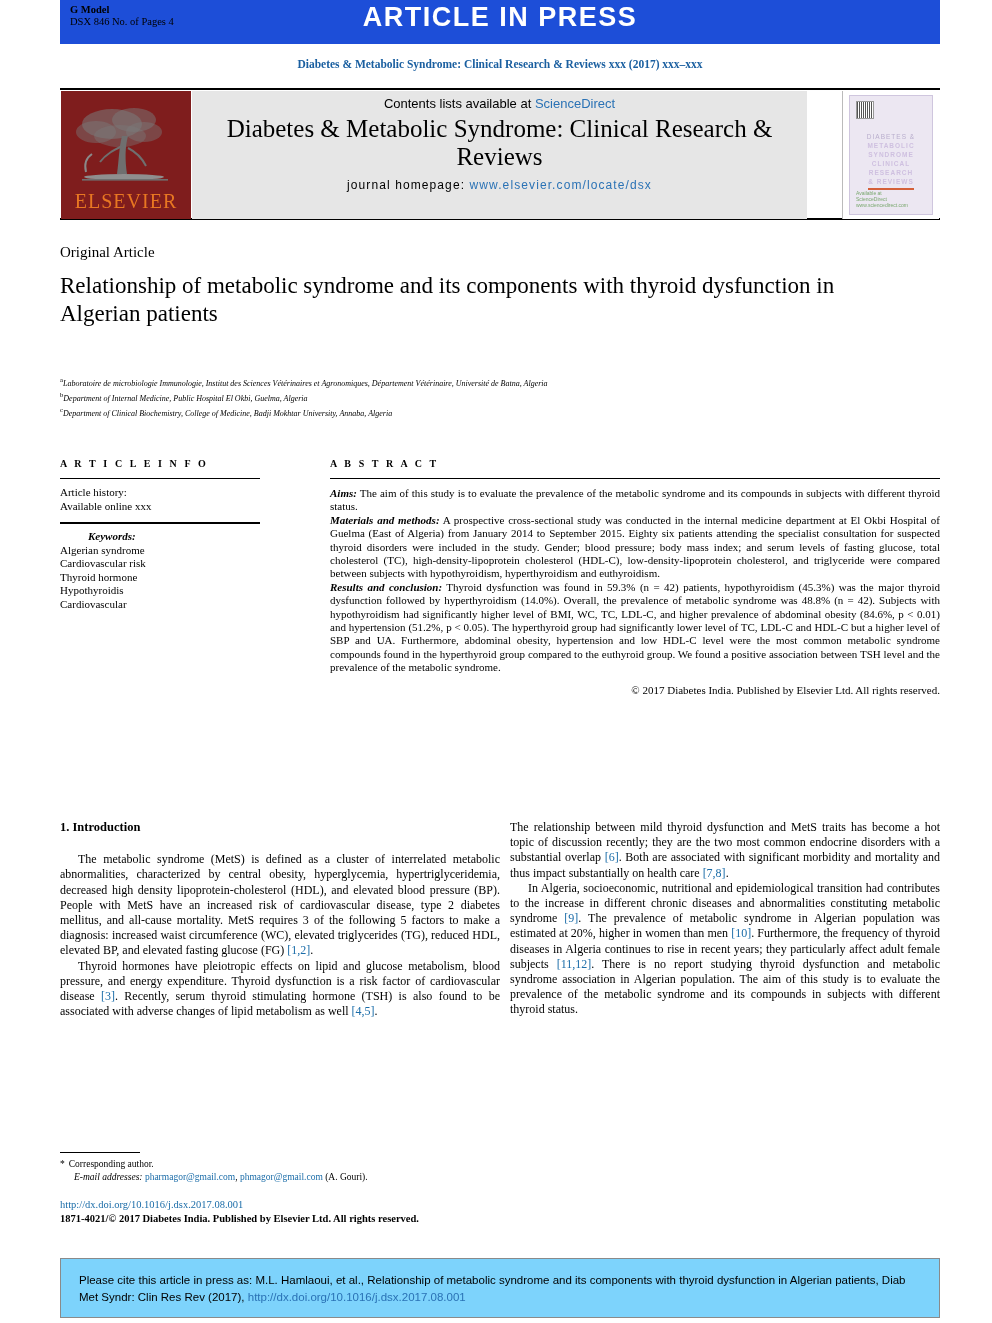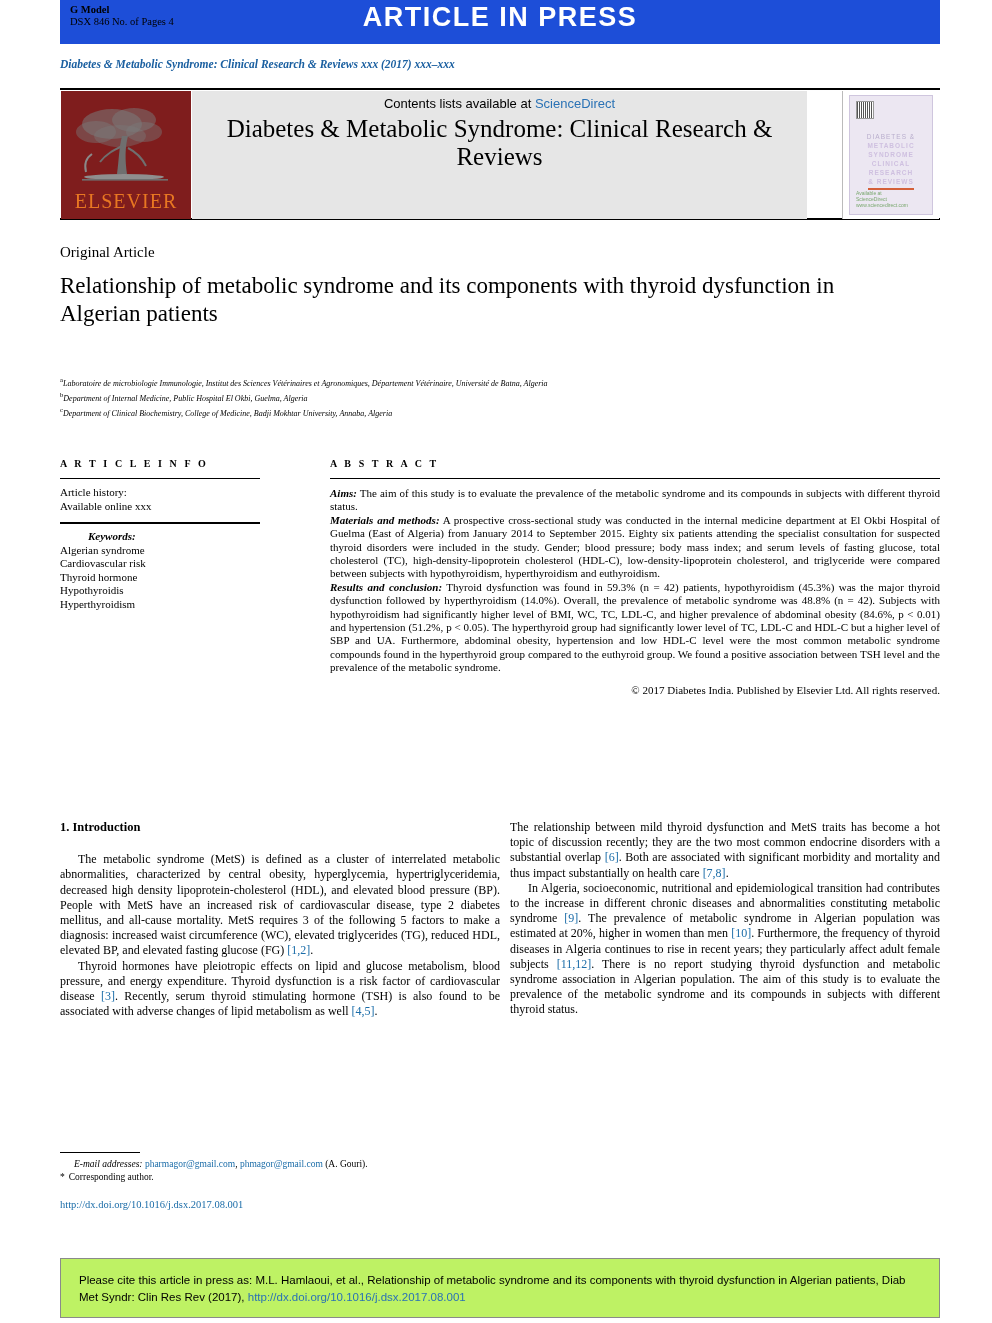--- a/index.html
+++ b/index.html
@@ -30,26 +30,25 @@
     font-family:"Liberation Sans", sans-serif;
     font-weight:bold;
     font-size:27px;
     letter-spacing:1.5px;
     color:#ffffff;
   }
 
   
   .journal-line{
     position:absolute;left:60px;top:58px;width:880px;
-    text-align:left;
+    text-align:center;
     color:#1a5fa0;
     font-size:11.5px;
     font-weight:bold;
     font-family:"Liberation Serif", serif;
-    font-style:italic;
   }
 
   
   .masthead{
     position:absolute;left:60px;top:88px;width:880px;height:132px;
     border-top:2px solid #000;border-bottom:2px solid #000;
     box-sizing:border-box;
   }
   .mast-logo{
     position:absolute;left:1px;top:1px;width:130px;height:128px;
@@ -191,21 +190,21 @@
   .doi-block{
     position:absolute;left:60px;top:1198px;width:500px;
     font-size:10.5px;line-height:14px;
   }
   .doi-link{color:#1a6ca8;}
   .issn{font-weight:bold;}
 
   
   .citebox{
     position:absolute;left:60px;top:1258px;width:880px;height:60px;
-    background:#bef264;border:1px solid #8a8a8a;box-sizing:border-box;
+    background:#7dd3fc;border:1px solid #8a8a8a;box-sizing:border-box;
     padding:13px 18px;
     font-size:11.5px;line-height:17px;
     font-family:"Liberation Sans", sans-serif;
   }
   .citebox .doi-link{color:#2a72b5;}
 </style>
 </head>
 <body>
 
 <div class="page">
@@ -239,20 +238,23 @@
         <rect x="10" y="77" width="86" height="1.6" fill="#6f6f6f"></rect>
       </svg>
       <div class="elsevier-word">ELSEVIER</div>
     </div>
 
     <div class="mast-center">
       <div class="contents-line">
         <span>Contents lists available at </span><span class="sd">ScienceDirect</span>
       </div>
       <div class="journal-title">Diabetes &amp; Metabolic Syndrome: Clinical Research &amp; Reviews</div>
+      <div class="homepage">
+        <span>journal homepage: </span><span class="url">www.elsevier.com/locate/dsx</span>
+      </div>
     </div>
 
     <div class="mast-cover">
       <div class="cover-inner">
         <div class="cover-barcode"></div>
         <div class="cover-words">
           <span>DIABETES &amp;</span><br>
           <b>METABOLIC</b><br>
           <b>SYNDROME</b><br>
           <b>CLINICAL</b><br>
@@ -285,21 +287,21 @@
       <span>Available online xxx</span>
     </div>
     <div class="rule-thick"></div>
     <div class="kw-list">
       <span class="kw-head">Keywords:</span>
       <div>
           <div>Algerian syndrome</div>
           <div>Cardiovascular risk</div>
           <div>Thyroid hormone</div>
           <div>Hypothyroidis</div>
-          <div>Hyperthyroidism</div>
+          <div>Cardiovascular</div>
         </div>
     </div>
   </div>
 
   <div class="col-abs">
     <div class="sec-label">A B S T R A C T</div>
     <div class="rule-thin"></div>
     <div class="abs-body">
       <p style="margin:0">
         <span class="lead">Aims:</span><span> The aim of this study is to evaluate the prevalence of the metabolic syndrome and its compounds in subjects with different thyroid status.</span>
@@ -324,31 +326,32 @@
 
   <div class="body-col right">
     <div>
         <p class="noindent">The relationship between mild thyroid dysfunction and MetS traits has become a hot topic of discussion recently; they are the two most common endocrine disorders with a substantial overlap <span class="ref">[6]</span>. Both are associated with significant morbidity and mortality and thus impact substantially on health care <span class="ref">[7,8]</span>.</p>
         <p>In Algeria, socioeconomic, nutritional and epidemiological transition had contributes to the increase in different chronic diseases and abnormalities constituting metabolic syndrome <span class="ref">[9]</span>. The prevalence of metabolic syndrome in Algerian population was estimated at 20%, higher in women than men <span class="ref">[10]</span>. Furthermore, the frequency of thyroid diseases in Algeria continues to rise in recent years; they particularly affect adult female subjects <span class="ref">[11,12]</span>. There is no report studying thyroid dysfunction and metabolic syndrome association in Algerian population. The aim of this study is to evaluate the prevalence of the metabolic syndrome and its compounds in subjects with different thyroid status.</p>
       </div>
   </div>
 
   <div class="fn-rule"></div>
   <div class="footnote">
+    <div>
+      <span class="star">*</span><span>Corresponding author.</span>
+    </div>
     <div style="padding-left:14px">
       <span class="em">E-mail addresses:</span>
       <span class="mail">pharmagor@gmail.com</span><span>, </span><span class="mail">phmagor@gmail.com</span>
       <span>(A. Gouri).</span>
     </div>
-    <div>
-      <span class="star">*</span><span>Corresponding author.</span>
-    </div>
   </div>
 
   <div class="doi-block">
     <div class="doi-link">http://dx.doi.org/10.1016/j.dsx.2017.08.001</div>
+    <div class="issn">1871-4021/© 2017 Diabetes India. Published by Elsevier Ltd. All rights reserved.</div>
   </div>
 
   <div class="citebox">
     <span>Please cite this article in press as: M.L. Hamlaoui, et al., Relationship of metabolic syndrome and its components with thyroid dysfunction in Algerian patients, Diab Met Syndr: Clin Res Rev (2017), </span><span class="doi-link">http://dx.doi.org/10.1016/j.dsx.2017.08.001</span>
   </div>
 
 </div>
 
 </body></html>

